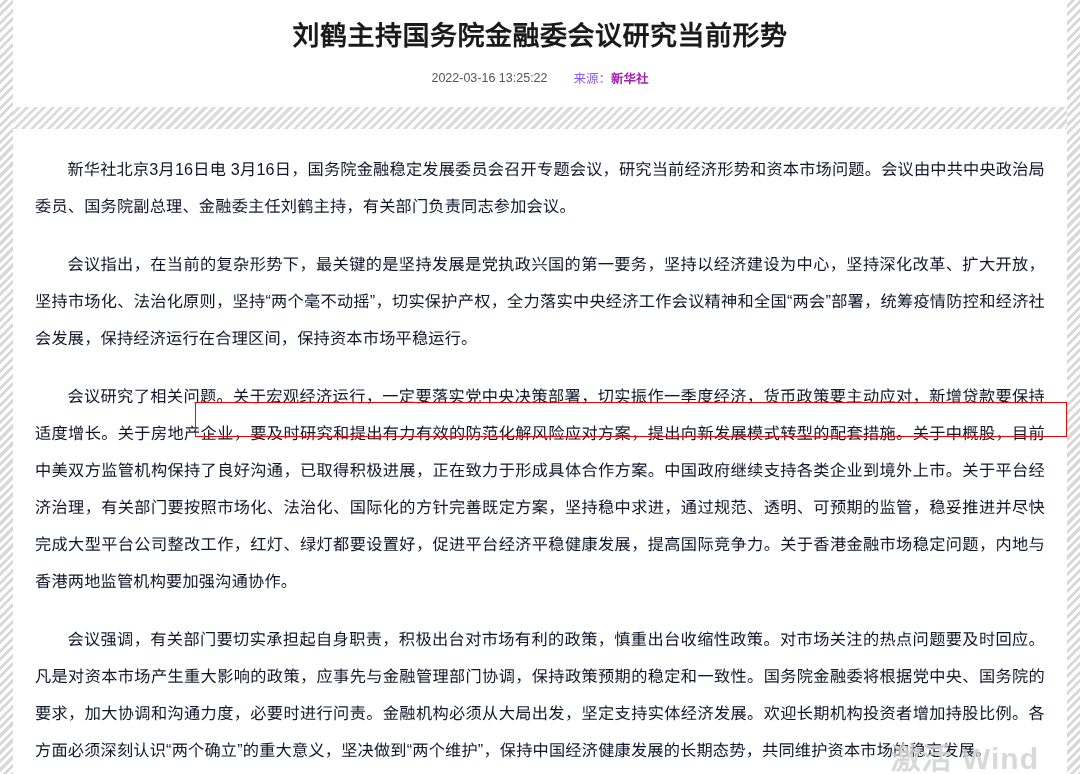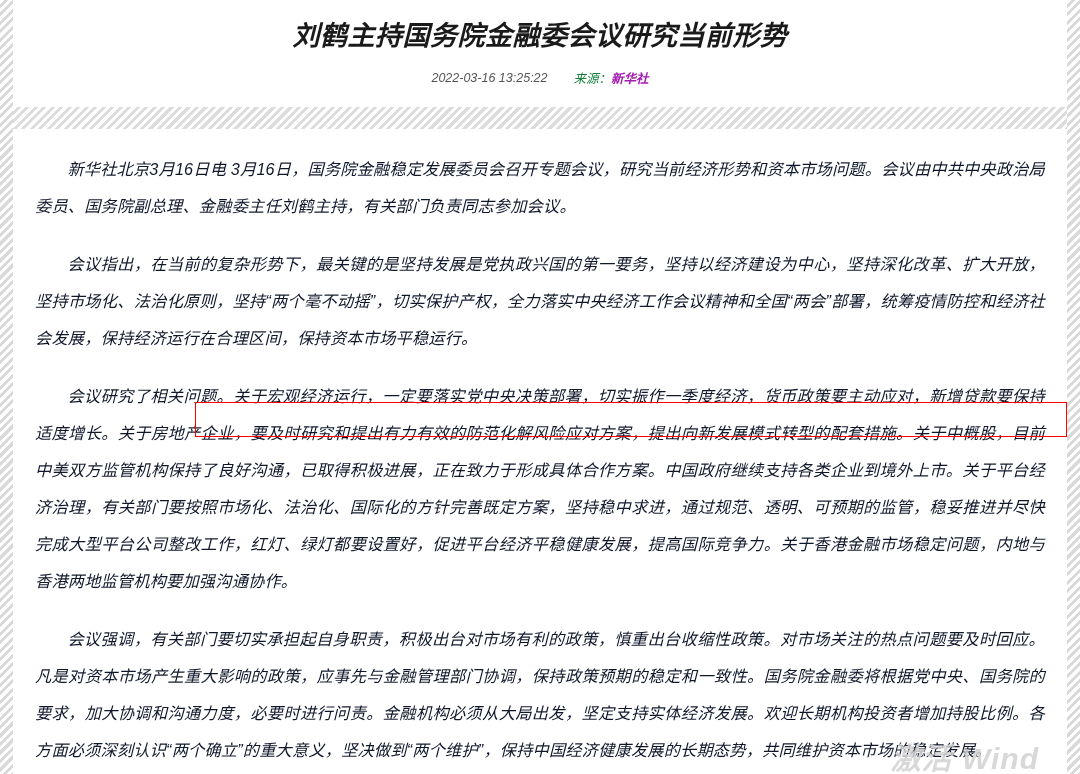--- a/index.html
+++ b/index.html
@@ -13,21 +13,20 @@
     height: 774px;
     overflow: hidden;
     position: relative;
   }
   .page {
     width: 1080px;
     height: 774px;
     position: relative;
     background: #ffffff;
     box-sizing: border-box;
-    font-style: italic;
   }
   
   .rail {
     position: absolute;
     top: 0;
     width: 13px;
     height: 774px;
     background-image: repeating-linear-gradient(
       135deg,
       #ffffff 0px,
@@ -60,21 +59,21 @@
   .meta {
     margin: 14px 0 0 0;
     text-align: right;
     font-size: 12.5px;
     color: #555555;
     display: flex;
     justify-content: center;
     align-items: center;
     gap: 26px;
   }
-  .meta .src-label { color: #15803d; }
+  .meta .src-label { color: #8b5cf6; }
   .meta .src-name {
     color: #a21caf;
     font-weight: bold;
   }
 
   .hatch-bar {
     margin: 20px 0 0 0;
     height: 22px;
     width: 100%;
     background-image: repeating-linear-gradient(

